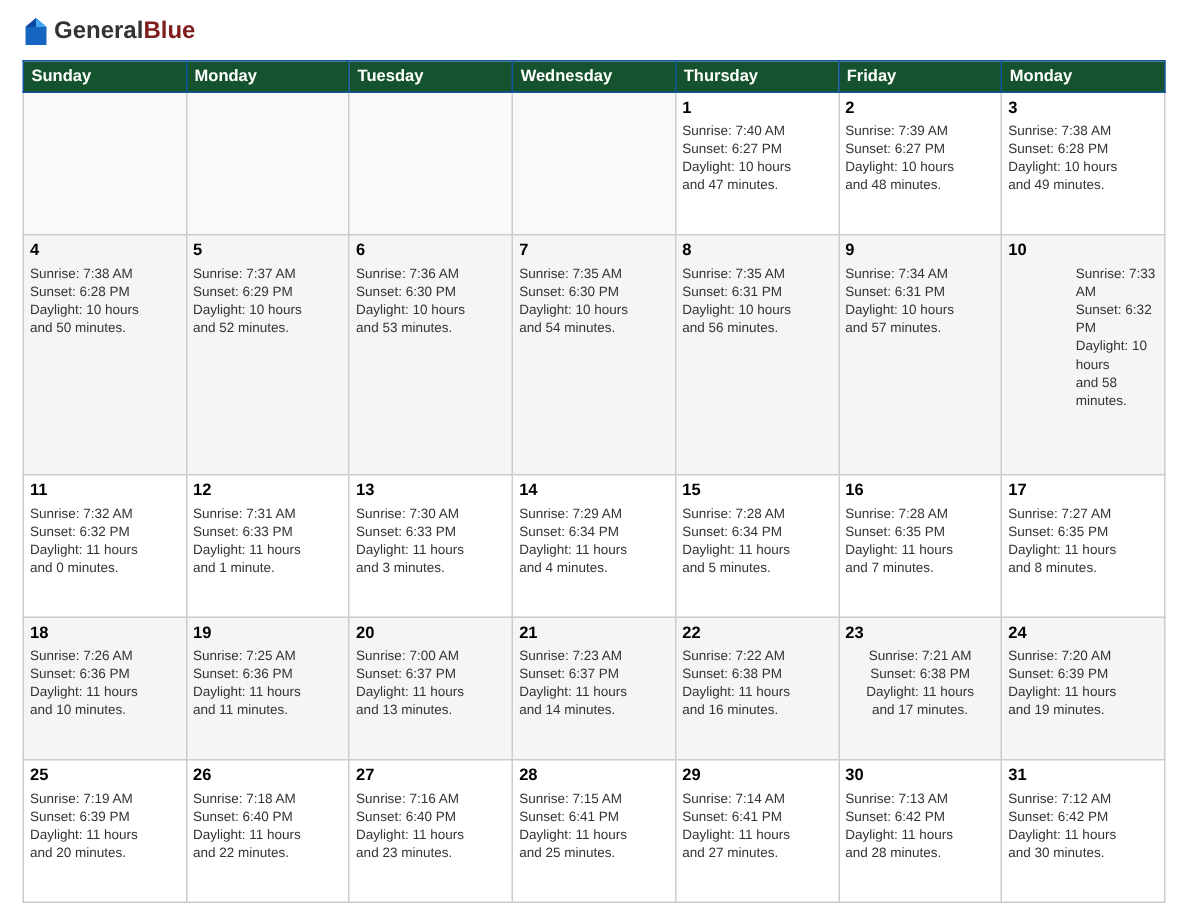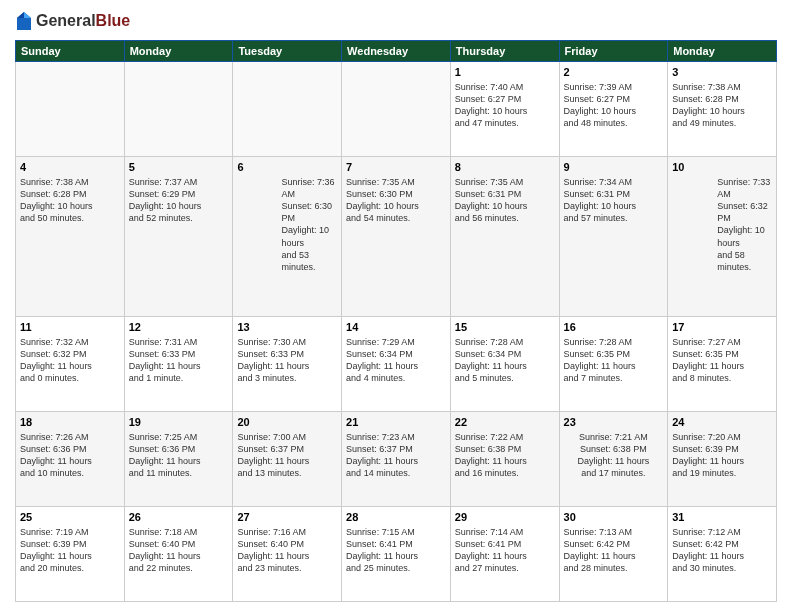--- a/index.html
+++ b/index.html
@@ -174,21 +174,21 @@
           </td>
           <td>
             <span class="day-number">5</span>
             <div class="day-detail" style="white-space: pre-line;">Sunrise: 7:37 AM
 Sunset: 6:29 PM
 Daylight: 10 hours
 and 52 minutes.</div>
           </td>
           <td>
             <span class="day-number">6</span>
-            <div class="day-detail" style="white-space: pre-line; margin-left: 44px;">Sunrise: 7:36 AM
+            <div class="day-detail" style="white-space: pre-line;">Sunrise: 7:36 AM
 Sunset: 6:30 PM
 Daylight: 10 hours
 and 53 minutes.</div>
           </td>
           <td>
             <span class="day-number">7</span>
             <div class="day-detail" style="white-space: pre-line;">Sunrise: 7:35 AM
 Sunset: 6:30 PM
 Daylight: 10 hours
 and 54 minutes.</div>

